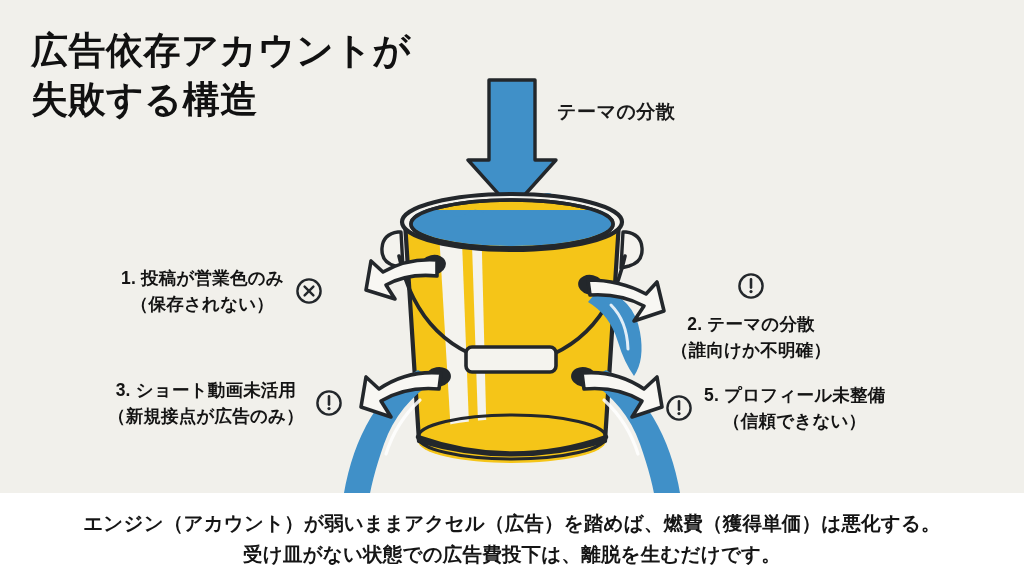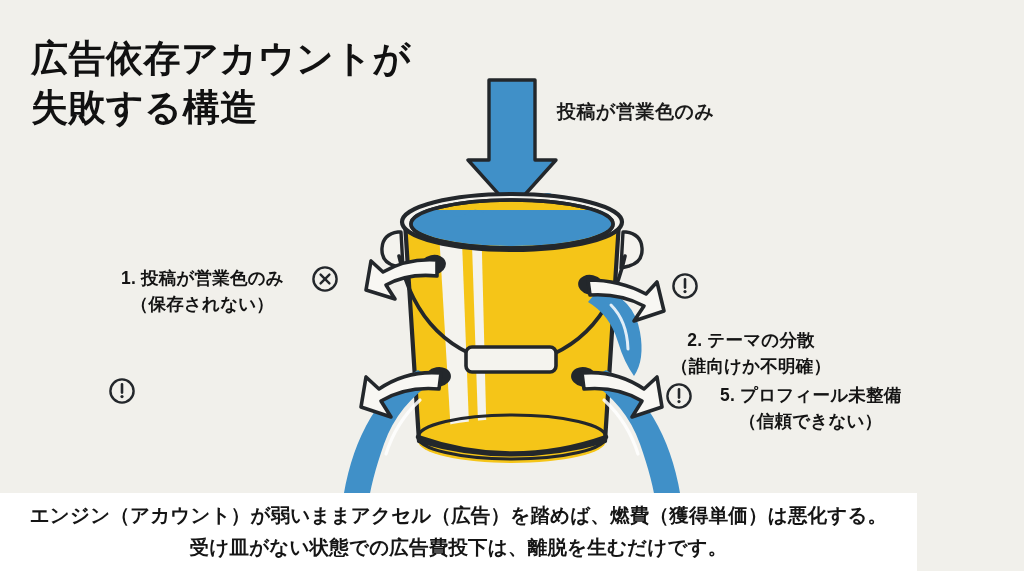--- a/index.html
+++ b/index.html
@@ -14,21 +14,21 @@
   #slide{
     position:relative;
     width:1024px;height:571px;
     background:#F1F0EB;
     overflow:hidden;
   }
 
   
   #title{
     position:absolute;
-    left:31px; top:34px;
+    left:31px; top:26px;
     width:470px;
     color:#111111;
     font-size:37px;
     font-weight:bold;
     line-height:1.33;
     letter-spacing:0.5px;
     white-space:pre-line;
     z-index:30;
   }
 
@@ -42,22 +42,22 @@
     letter-spacing:0.5px;
     white-space:nowrap;
     z-index:30;
   }
 
   
   .callout{
     position:absolute;
     z-index:30;
     display:flex;
-    align-items:flex-start;
-    gap:27px;
+    align-items:center;
+    gap:11px;
   }
   .callout .c-text{
     font-size:17.5px;
     font-weight:bold;
     color:#141414;
     line-height:1.5;
     white-space:pre-line;
     letter-spacing:0.2px;
   }
   .callout.left  .c-text{ text-align:center; }
@@ -79,25 +79,25 @@
     left:0; top:0;
     width:1024px;height:571px;
     z-index:10;
     pointer-events:none;
   }
 
   
   #caption-band{
     position:absolute;
     left:0; top:493px;
-    width:917px; height:78px;
+    width:1024px; height:78px;
     background:#FFFFFF;
     z-index:40;
     display:flex;
-    align-items:center;
+    align-items:flex-end;
     justify-content:center;
   }
   #caption-text{
     font-size:19.5px;
     font-weight:bold;
     color:#151515;
     line-height:1.62;
     text-align:center;
     white-space:pre-line;
     letter-spacing:0.2px;
@@ -218,32 +218,34 @@
       <path d="M582 373
                q34 -3 62 16
                l13 -12 l5 30 l-30 10 l10 -16
                q-25 -15 -58 -12 Z" fill="#F8F7F3" stroke="#23272B" stroke-width="3.6" stroke-linejoin="round"></path>
     </g>
   </svg>
 
   <div id="title">広告依存アカウントが
 失敗する構造</div>
 
-  <div id="inflow-label">投稿が営業色のみ</div>
+  <div id="inflow-label">テーマの分散</div>
 
   <div id="callout-1" class="callout left">
     <div class="c-text">1. 投稿が営業色のみ
 （保存されない）</div>
     <svg class="c-icon" viewBox="0 0 28 28">
       <circle cx="14" cy="14" r="11.6" fill="none" stroke="#23272B" stroke-width="2.4"></circle>
       <path d="M9.6 9.6 L18.4 18.4 M18.4 9.6 L9.6 18.4" stroke="#23272B" stroke-width="2.4" stroke-linecap="round"></path>
     </svg>
   </div>
 
   <div id="callout-3" class="callout left">
+    <div class="c-text">3. ショート動画未活用
+（新規接点が広告のみ）</div>
     <svg class="c-icon" viewBox="0 0 28 28">
       <circle cx="14" cy="14" r="11.6" fill="none" stroke="#23272B" stroke-width="2.4"></circle>
       <path d="M14 7.4 L14 15.6" stroke="#23272B" stroke-width="2.6" stroke-linecap="round"></path>
       <circle cx="14" cy="19.6" r="1.6" fill="#23272B"></circle>
     </svg>
   </div>
 
   <div id="callout-2" class="callout right">
     <svg class="c-icon" viewBox="0 0 28 28">
       <circle cx="14" cy="14" r="11.6" fill="none" stroke="#23272B" stroke-width="2.4"></circle>

